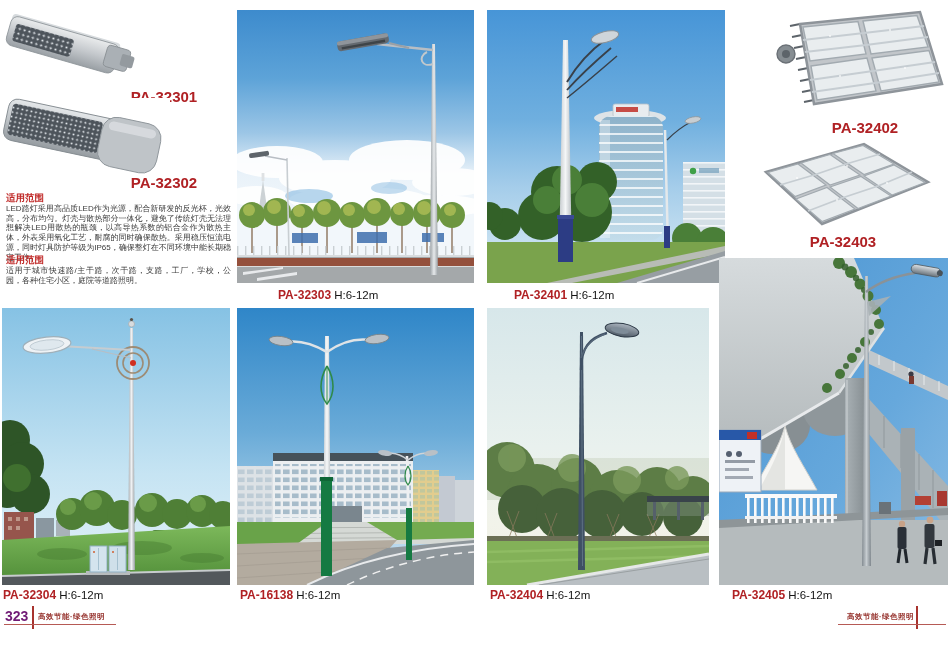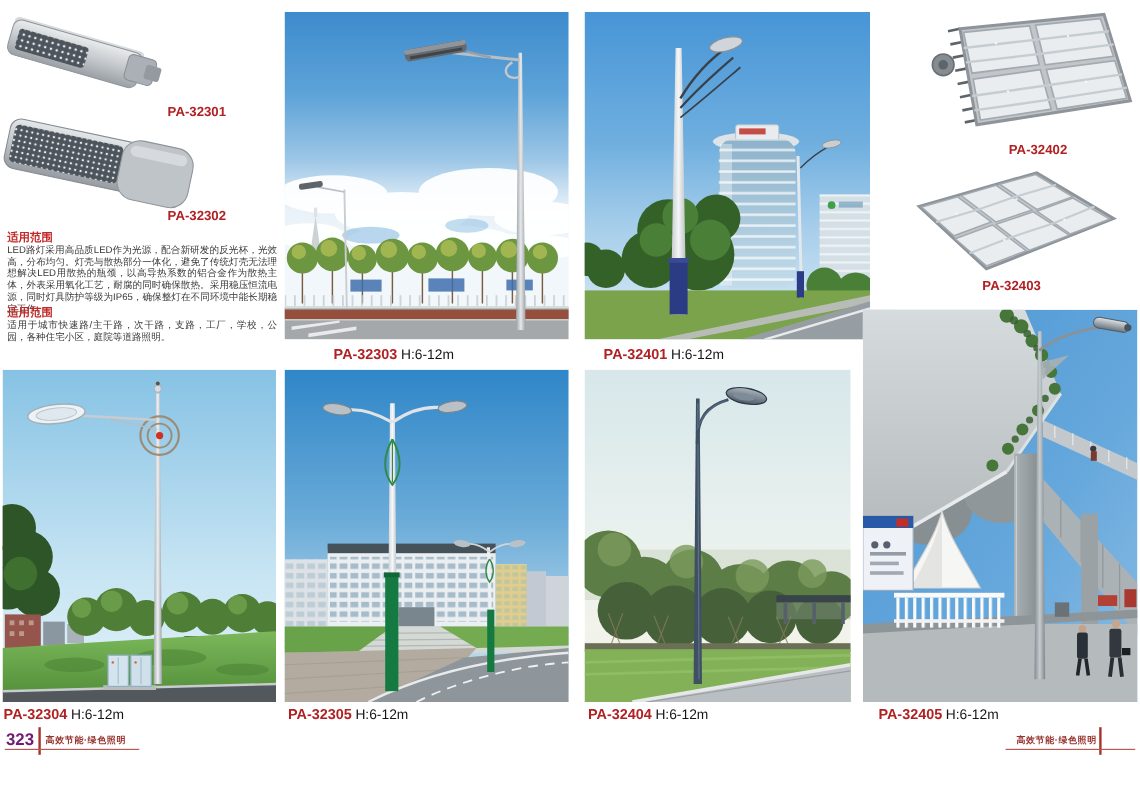--- a/index.html
+++ b/index.html
@@ -1,20 +1,20 @@
 <!DOCTYPE html>
 <html><head>
 <meta charset="utf-8">
 <style>
   html,body{margin:0;padding:0;}
   body{width:950px;height:666px;background:#ffffff;position:relative;overflow:hidden;
        font-family:"Liberation Sans","DejaVu Sans",sans-serif;}
   .photo{position:absolute;overflow:hidden;background:#fff;}
   .photo svg{display:block;width:100%;height:100%;}
-  .code-label{position:absolute;font-weight:bold;font-size:11px;color:#b02124;text-align:center;}
+  .code-label{position:absolute;font-weight:bold;font-size:15px;color:#b02124;text-align:center;}
   .cap{position:absolute;font-size:12px;white-space:nowrap;}
   .cap .code{color:#b02124;font-weight:bold;}
   .cap .h{color:#151515;font-weight:normal;font-size:11.5px;margin-left:3px;}
   .sec-title{position:absolute;font-size:9.5px;font-weight:bold;color:#c02a28;}
   .sec-body{position:absolute;width:225px;font-size:8px;line-height:9.7px;color:#3a3a3a;text-align:justify;}
   .pagenum{position:absolute;font-size:14px;font-weight:bold;color:#701a75;}
   .slogan{position:absolute;font-size:7.5px;font-weight:bold;color:#97342f;letter-spacing:.5px;}
   .vbar{position:absolute;width:2px;height:23px;background:#a8332e;}
   .fline{position:absolute;height:1px;background:#b65a55;}
 </style>
@@ -234,21 +234,21 @@
   <path d="M80,80 C96,62 110,50 124,38" stroke-width="1.8"></path>
   <path d="M80,88 C100,72 116,58 130,46" stroke-width="1.5"></path>
  </g>
  <ellipse cx="118" cy="27" rx="14" ry="5.5" fill="#cfd5da" stroke="#8a9298" stroke-width="1" transform="rotate(-14 118 27)"></ellipse>
  <line x1="178" y1="120" x2="181" y2="238" stroke="#e4e8ea" stroke-width="2.5"></line>
  <rect x="177" y="216" width="6" height="22" fill="#2c3c84"></rect>
  <path d="M180,130 C188,122 196,116 204,112" stroke="#39414a" stroke-width="1.2" fill="none"></path>
  <ellipse cx="206" cy="110" rx="8" ry="3" fill="#c8ced2" stroke="#8a9298" stroke-width=".7" transform="rotate(-12 206 110)"></ellipse>
 </svg>
 </div>
-<div class="cap" style="left:503px;top:288px;">
+<div class="cap" style="left:514px;top:288px;">
   <span class="code">PA-32401</span><span class="h">H:6-12m</span>
 </div>
 
 <div class="photo" style="left:770px;top:6px;width:178px;height:112px;">
 <svg viewBox="0 0 178 112">
  <g stroke="#5d646a" stroke-width="2.2">
   <line x1="20" y1="20" x2="30" y2="18"></line>
         <line x1="22" y1="31" x2="32" y2="29"></line>
         <line x1="24" y1="42" x2="34" y2="40"></line>
   <line x1="26" y1="53" x2="36" y2="51"></line>
@@ -463,21 +463,21 @@
  <rect x="83" y="169" width="13" height="4" fill="#0f6636"></rect>
  <path d="M90,44 C76,36 62,32 50,34" stroke="#dfe3e6" stroke-width="2.6" fill="none"></path>
  <path d="M90,44 C104,34 120,30 134,32" stroke="#dfe3e6" stroke-width="2.6" fill="none"></path>
  <ellipse cx="44" cy="33" rx="12" ry="4.5" fill="#b9c0c6" stroke="#7a858c" stroke-width=".9" transform="rotate(8 44 33)"></ellipse>
  <ellipse cx="140" cy="31" rx="12" ry="4.5" fill="#b9c0c6" stroke="#7a858c" stroke-width=".9" transform="rotate(-8 140 31)"></ellipse>
  <path d="M90,58 C82,72 82,86 90,96 C98,86 98,72 90,58" stroke="#2f8a4a" stroke-width="1.6" fill="none"></path>
  <line x1="90" y1="60" x2="90" y2="94" stroke="#2f8a4a" stroke-width="1"></line>
 </svg>
 </div>
 <div class="cap" style="left:240px;top:588px;">
-  <span class="code">PA-32305</span><span class="h">H:6-12m</span>
+  <span class="code">PA-16138</span><span class="h">H:6-12m</span>
 </div>
 
 <div class="photo" style="left:487px;top:308px;width:222px;height:277px;">
 <svg viewBox="0 0 222 277" preserveAspectRatio="none">
  <defs>
   <linearGradient id="eSky" x1="0" y1="0" x2="0" y2="1">
    <stop offset="0" stop-color="#d7e7ea"></stop>
           <stop offset=".5" stop-color="#e9f1ee"></stop>
           <stop offset=".78" stop-color="#f2f3ea"></stop>
           <stop offset="1" stop-color="#edefe4"></stop>

